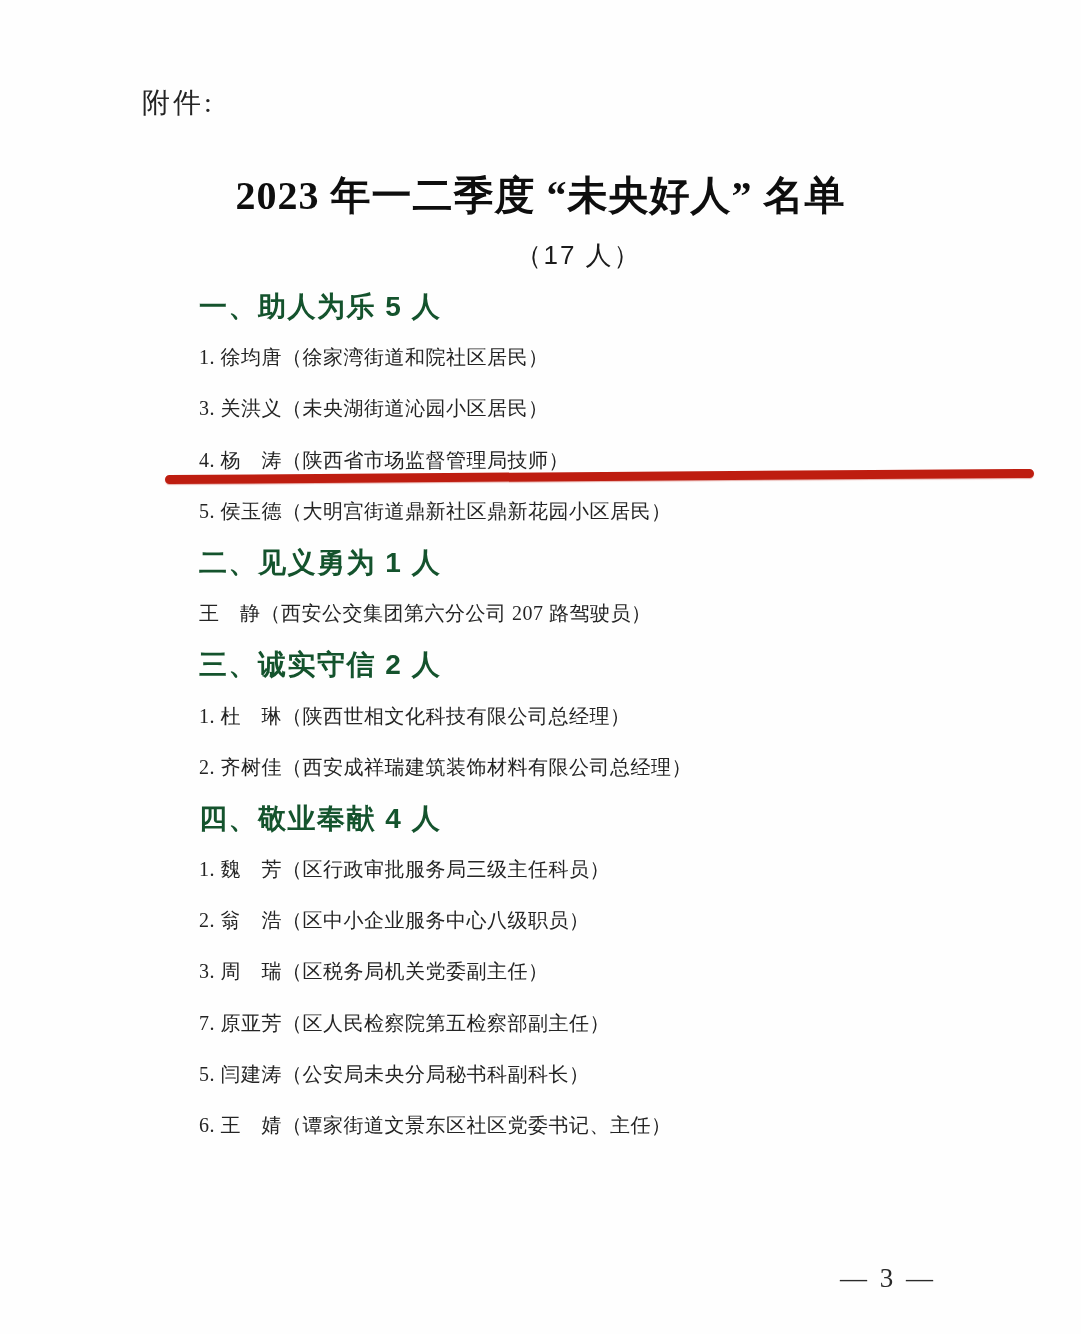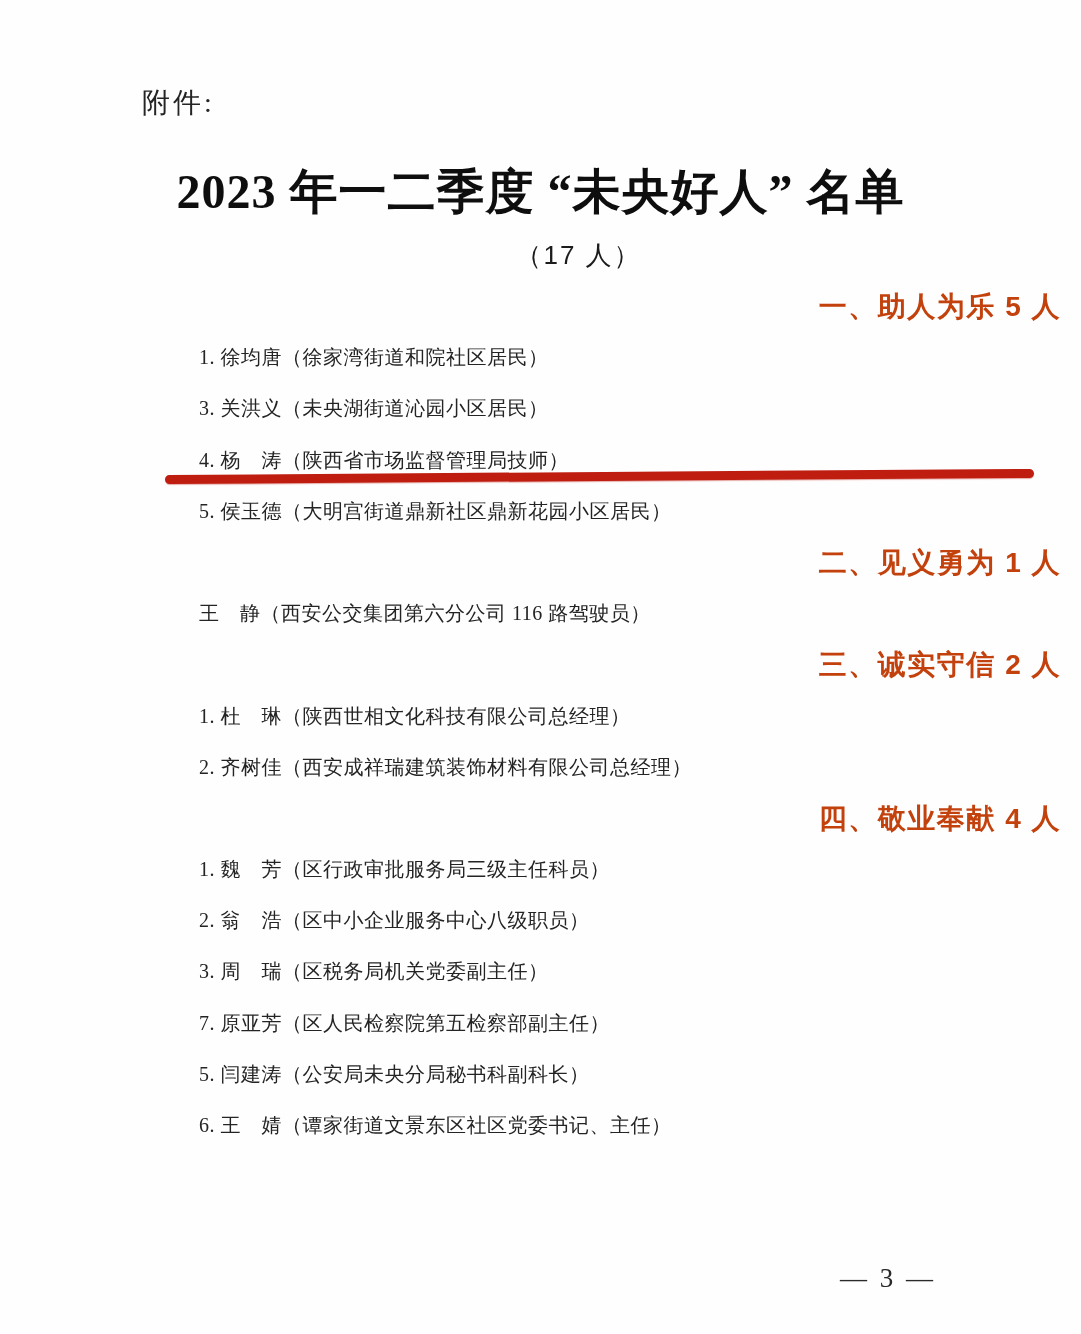--- a/index.html
+++ b/index.html
@@ -20,26 +20,26 @@
     position: absolute;
     left: 142px;
     top: 84px;
     font-size: 28px;
     letter-spacing: 3px;
     color: #242424;
   }
   .doc-title {
     position: absolute;
     left: 0;
-    top: 160px;
+    top: 168px;
     width: 100%;
     margin: 0;
     text-align: center;
     font-family: "Liberation Serif", "DejaVu Serif", serif;
-    font-size: 48px;
+    font-size: 40px;
     font-weight: 700;
     letter-spacing: 1px;
     color: #0e0e0e;
     white-space: nowrap;
   }
   .doc-subtitle {
     position: absolute;
     left: 0;
     top: 238px;
     width: 100%;
@@ -59,22 +59,21 @@
   .row {
     height: 51.2px;
     line-height: 51.2px;
     white-space: nowrap;
   }
   .row.heading {
     font-family: "Liberation Sans", "DejaVu Sans", sans-serif;
     font-weight: 700;
     font-size: 28px;
     letter-spacing: 1.5px;
-    color: #c2410c;
-    text-align: right;
+    color: #14532d;
   }
   .row.item {
     font-family: "Liberation Serif", "DejaVu Serif", serif;
     font-size: 20px;
     letter-spacing: 0.5px;
     color: #242424;
   }
   .red-underline {
     position: absolute;
     left: 165px;
@@ -108,21 +107,21 @@
   <div class="doc-subtitle">（17 人）</div>
 
   <div class="rows">
     <div class="row heading">一、助人为乐 5 人</div>
     <div class="row item">1. 徐均唐（徐家湾街道和院社区居民）</div>
     <div class="row item">3. 关洪义（未央湖街道沁园小区居民）</div>
     <div class="row item">4. 杨　涛（陕西省市场监督管理局技师）</div>
     <div class="row item">5. 侯玉德（大明宫街道鼎新社区鼎新花园小区居民）</div>
 
     <div class="row heading">二、见义勇为 1 人</div>
-    <div class="row item">王　静（西安公交集团第六分公司 116 路驾驶员）</div>
+    <div class="row item">王　静（西安公交集团第六分公司 207 路驾驶员）</div>
 
     <div class="row heading">三、诚实守信 2 人</div>
     <div class="row item">1. 杜　琳（陕西世相文化科技有限公司总经理）</div>
     <div class="row item">2. 齐树佳（西安成祥瑞建筑装饰材料有限公司总经理）</div>
 
     <div class="row heading">四、敬业奉献 4 人</div>
     <div class="row item">1. 魏　芳（区行政审批服务局三级主任科员）</div>
     <div class="row item">2. 翁　浩（区中小企业服务中心八级职员）</div>
     <div class="row item">3. 周　瑞（区税务局机关党委副主任）</div>
     <div class="row item">7. 原亚芳（区人民检察院第五检察部副主任）</div>

